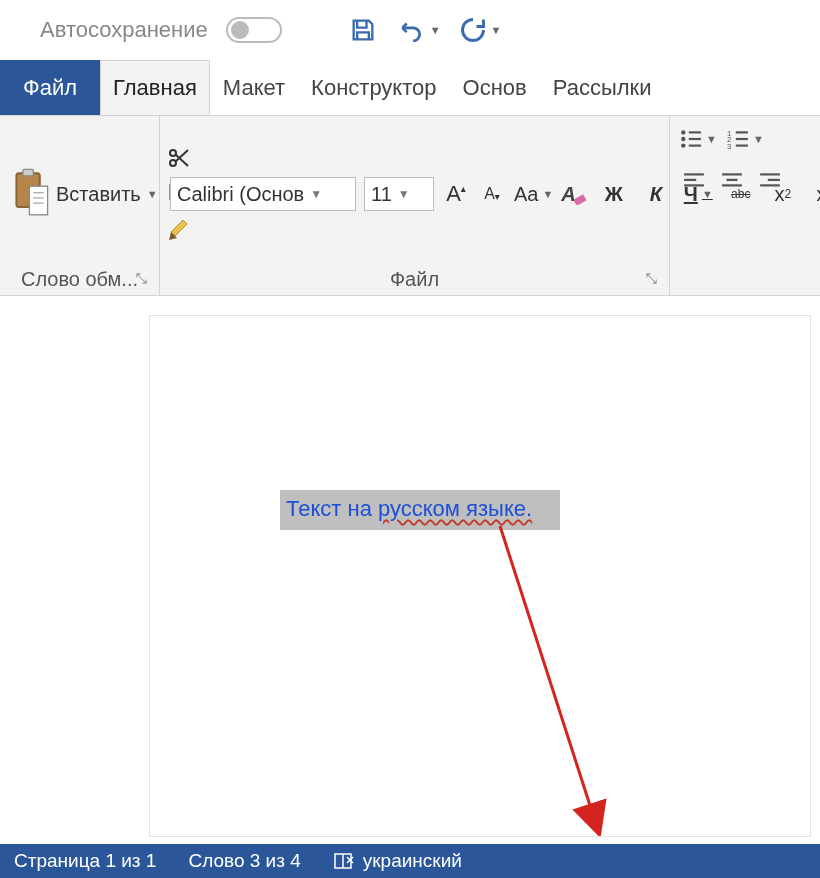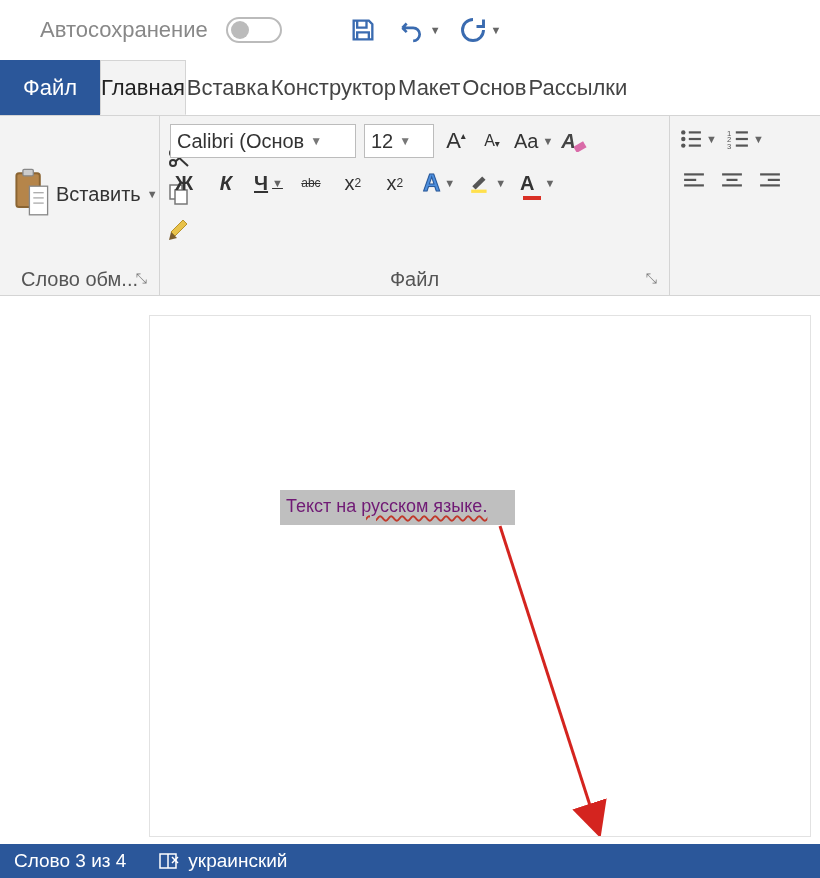--- a/index.html
+++ b/index.html
@@ -9,51 +9,51 @@
   .qat { height: 60px; display: flex; align-items: center; padding: 0 20px 0 40px; gap: 18px; }
   .qat-label { color: #888; font-size: 22px; }
   .toggle { width: 56px; height: 26px; border: 2px solid #bbb; border-radius: 14px; position: relative; }
   .toggle-knob { width: 18px; height: 18px; background: #bbb; border-radius: 50%; position: absolute; left: 3px; top: 2px; }
   .qat-gap { width: 30px; }
   .icon-btn { display: inline-flex; align-items: center; justify-content: center; min-width: 30px; height: 30px; }
   .chev { font-size: 11px; color: #666; margin-left: 4px; }
 
   
   .tabs { display: flex; height: 56px; border-bottom: 1px solid #d4d4d4; }
-  .tab { padding: 0 0; display: flex; align-items: center; font-size: 22px; color: #444; border: 1px solid transparent; }
+  .tab { padding: 0 12px; display: flex; align-items: center; font-size: 22px; color: #444; border: 1px solid transparent; }
   .tab.file { background: #2b579a; color: #fff; padding: 0 22px; }
   .tab.active { background: #f3f3f3; border: 1px solid #d4d4d4; border-bottom-color: #f3f3f3; color: #222; }
 
   
   .ribbon { background: #f3f3f3; height: 180px; display: flex; border-bottom: 1px solid #d4d4d4; }
   .group { border-right: 1px solid #d4d4d4; padding: 8px 10px 4px 10px; display: flex; flex-direction: column; }
   .group-body { flex: 1; display: flex; }
   .group-label { font-size: 20px; color: #555; text-align: center; padding-top: 4px; position: relative; }
   .dlg-launcher { position: absolute; right: 2px; bottom: 4px; font-size: 14px; color: #777; }
 
   
   .clip-col { display: flex; flex-direction: row; align-items: center; justify-content: center; gap: 2px; }
   .clip-mini { display: flex; flex-direction: column; gap: 10px; margin-left: 8px; justify-content: center; }
   .mini-icon { width: 26px; height: 26px; display:flex;align-items:center;justify-content:center; }
 
   
-  .font-body { flex-direction: column; gap: 10px; }
+  .font-body { gap: 10px; }
   .font-row { display: flex; align-items: center; gap: 8px; }
   .combo { background: #fff; border: 1px solid #bcbcbc; height: 34px; display: flex; align-items: center; padding: 0 6px; font-size: 20px; color: #333; }
   .combo .chev { font-size: 12px; color: #777; margin-left: 6px; }
   .fbtn { min-width: 28px; height: 30px; display: inline-flex; align-items: center; justify-content: center; font-size: 20px; color: #333; position:relative; }
 
   
   .para-body { flex-direction: column; gap: 12px; }
   .para-row { display: flex; gap: 10px; align-items:center; }
 
   
   .workspace { background: #fff; position: absolute; left:0; right:0; top: 296px; bottom: 34px; }
   .page { position: absolute; left: 150px; top: 20px; width: 660px; height: 520px; background: #fff; box-shadow: 0 0 0 1px #e2e2e2; }
-  .seltext { position: absolute; left: 130px; top: 174px; background: #bfbfbf; padding: 6px 28px 8px 6px; font-size: 18px; color: #701a75; }
+  .seltext { position: absolute; left: 130px; top: 174px; background: #bfbfbf; padding: 6px 28px 8px 6px; font-size: 22px; color: #1d4ed8; }
   .wavy { text-decoration: underline wavy #c0392b; text-decoration-thickness: 2px; text-underline-offset: 3px; }
 
   
   .arrow-svg { position:absolute; left:0; top:0; pointer-events:none; }
 
   
   .status { position: absolute; left:0; right:0; bottom:0; height: 34px; background: #2b579a; color: #fff; display: flex; align-items: center; font-size: 19px; padding: 0 14px; gap: 32px; }
   .status-item { display:flex; align-items:center; gap:8px; }
 </style>
 </head>
@@ -80,23 +80,22 @@
     <svg width="28" height="28" viewBox="0 0 24 24">
         <path fill="none" stroke="#3a6bb0" stroke-width="2.5" d="M12 3a9 9 0 1 0 9 9M21 3v6h-6"></path>
       </svg>
     <span class="chev">▼</span>
   </div>
 </div>
 
 <div class="tabs">
   <div class="tab file">Файл</div>
   <div class="tab active">Главная</div>
-  <div class="tab">Вставка</div>
+  <div class="tab">Макет</div>
   <div class="tab">Конструктор</div>
-  <div class="tab">Макет</div>
   <div class="tab">Основ</div>
   <div class="tab">Рассылки</div>
 </div>
 
 <div class="ribbon">
 
   <div class="group" style="width:160px">
     <div class="group-body">
       <div class="clip-col">
         <svg width="44" height="52" viewBox="0 0 32 40">
@@ -140,21 +139,21 @@
   </div>
 
   <div class="group" style="width:510px">
     <div class="group-body font-body">
       <div class="font-row">
         <div class="combo" style="width:186px">
           <span>Calibri (Основ</span>
             <span class="chev">▼</span>
         </div>
         <div class="combo" style="width:70px">
-          <span>12</span>
+          <span>11</span>
             <span class="chev">▼</span>
         </div>
         <div class="fbtn">
             <span style="font-size:22px">A</span>
             <span style="font-size:10px;position:relative;top:-6px">▴</span>
           </div>
         <div class="fbtn">
             <span style="font-size:16px">A</span>
             <span style="font-size:10px;position:relative;top:2px">▾</span>
           </div>
@@ -274,20 +273,23 @@
             <path d="M0,0 L12,6 L0,12 Z" fill="#d4241f"></path>
           </marker>
         </defs>
       <line x1="350" y1="210" x2="445" y2="505" stroke="#d4241f" stroke-width="3" marker-end="url(#ah)"></line>
     </svg>
   </div>
 </div>
 
 <div class="status">
   <div class="status-item">
+      <span>Страница 1 из 1</span>
+    </div>
+  <div class="status-item">
       <span>Слово 3 из 4</span>
     </div>
   <div class="status-item">
     <svg width="22" height="20" viewBox="0 0 22 20">
         <path d="M2 3 h8 v14 h-8 z M10 3 h8 v14 h-8 z" fill="none" stroke="#fff" stroke-width="1.5"></path>
         <line x1="14" y1="6" x2="20" y2="12" stroke="#fff" stroke-width="1.5"></line>
         <line x1="20" y1="6" x2="14" y2="12" stroke="#fff" stroke-width="1.5"></line>
       </svg>
     <span>украинский</span>
   </div>

